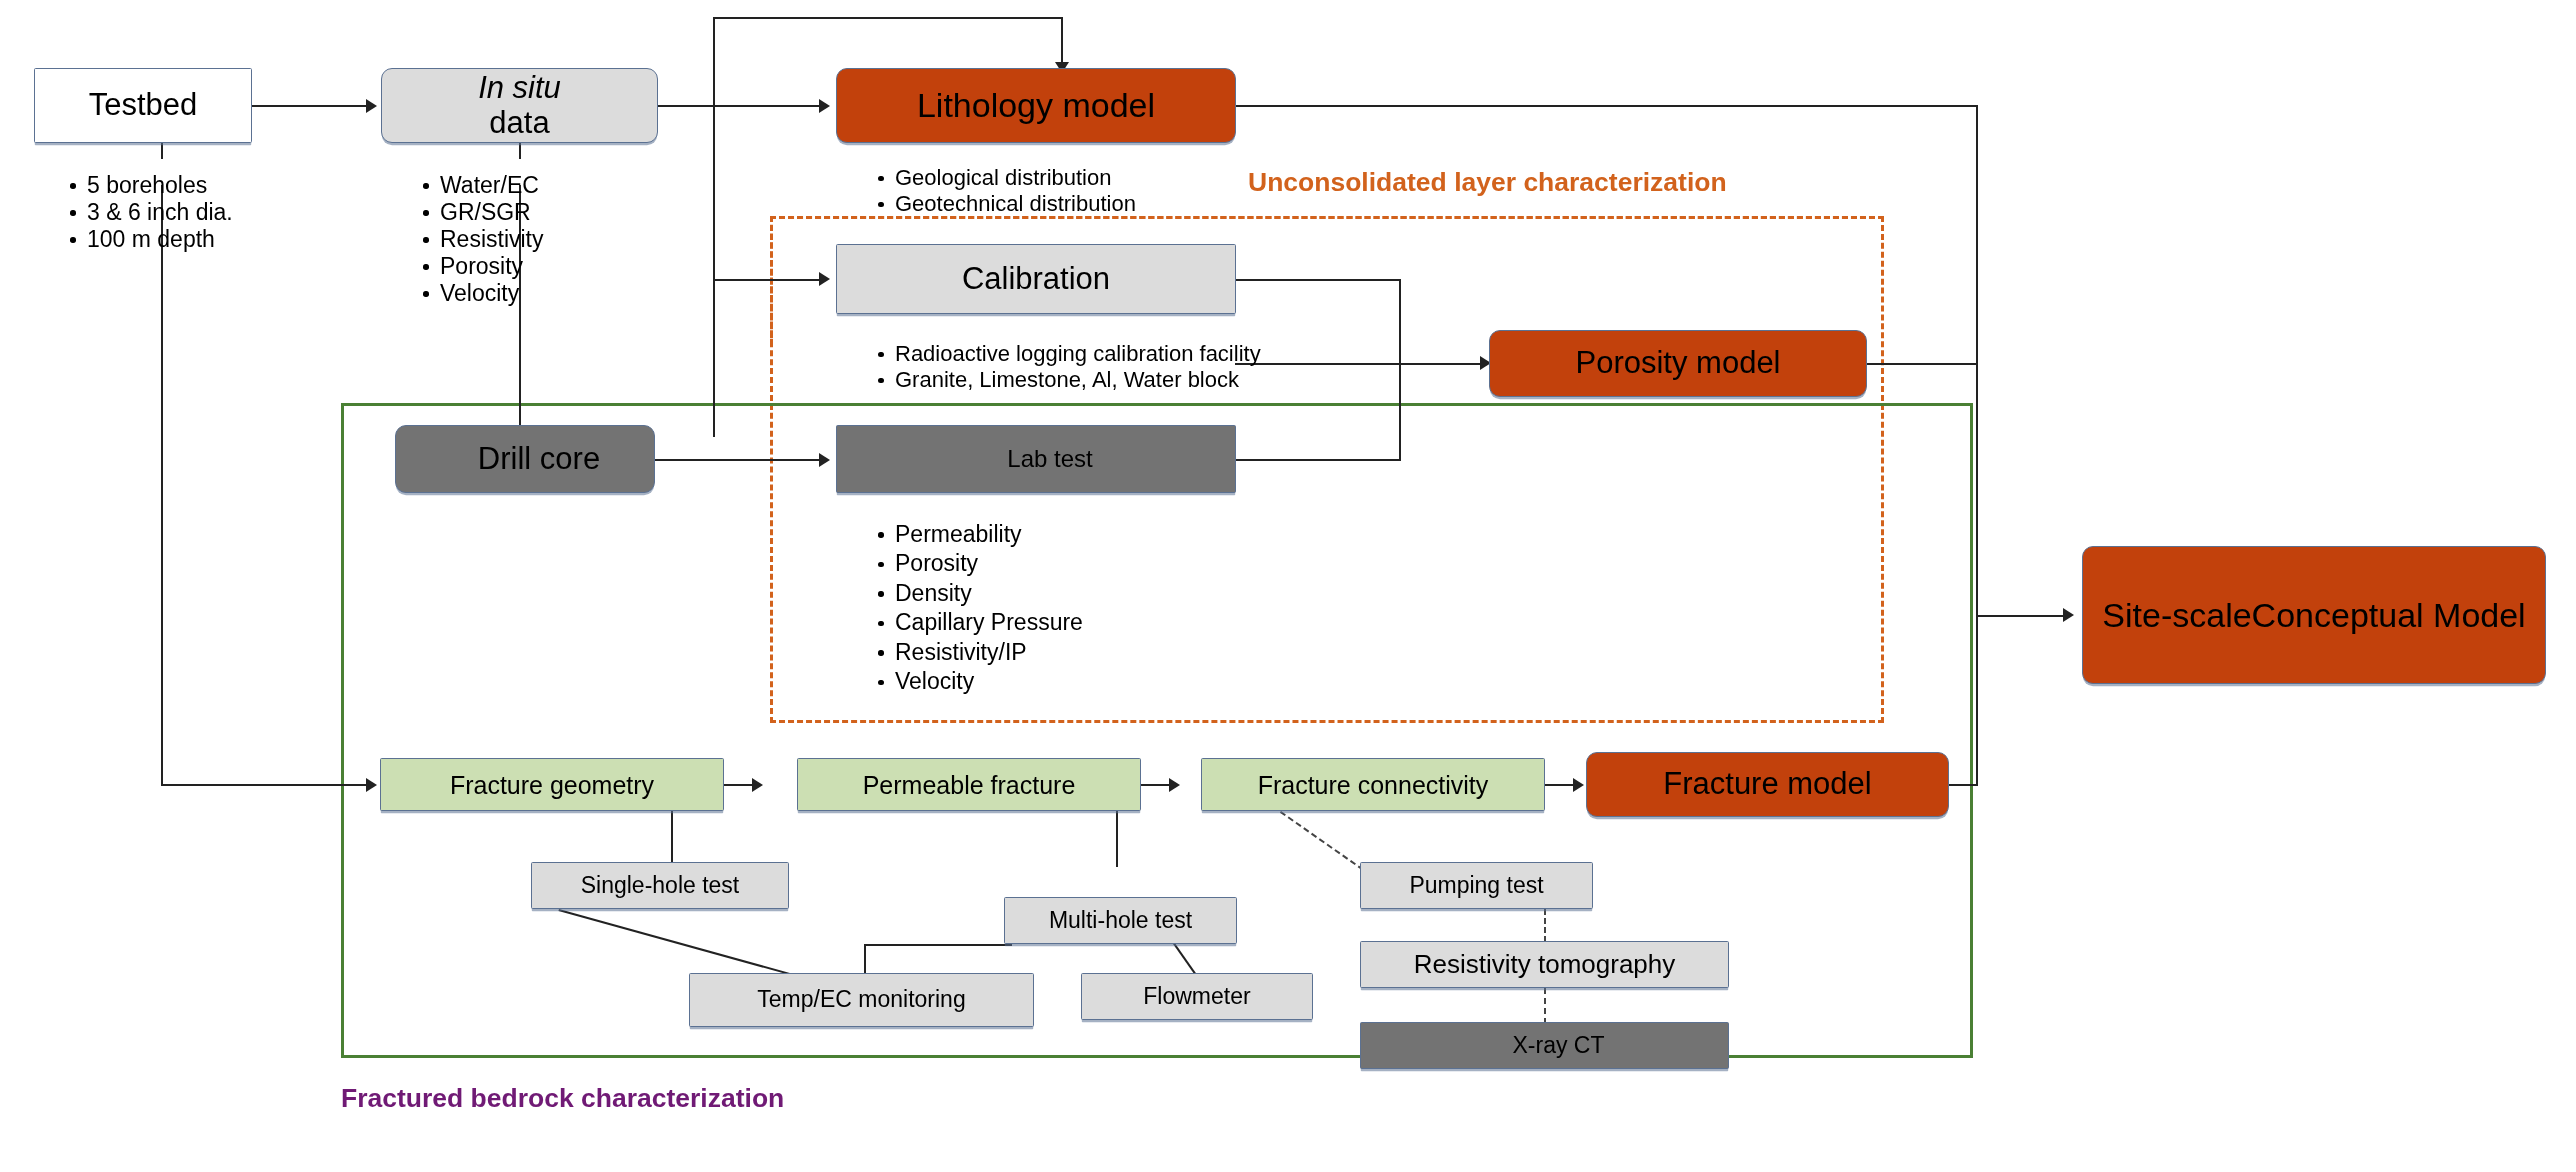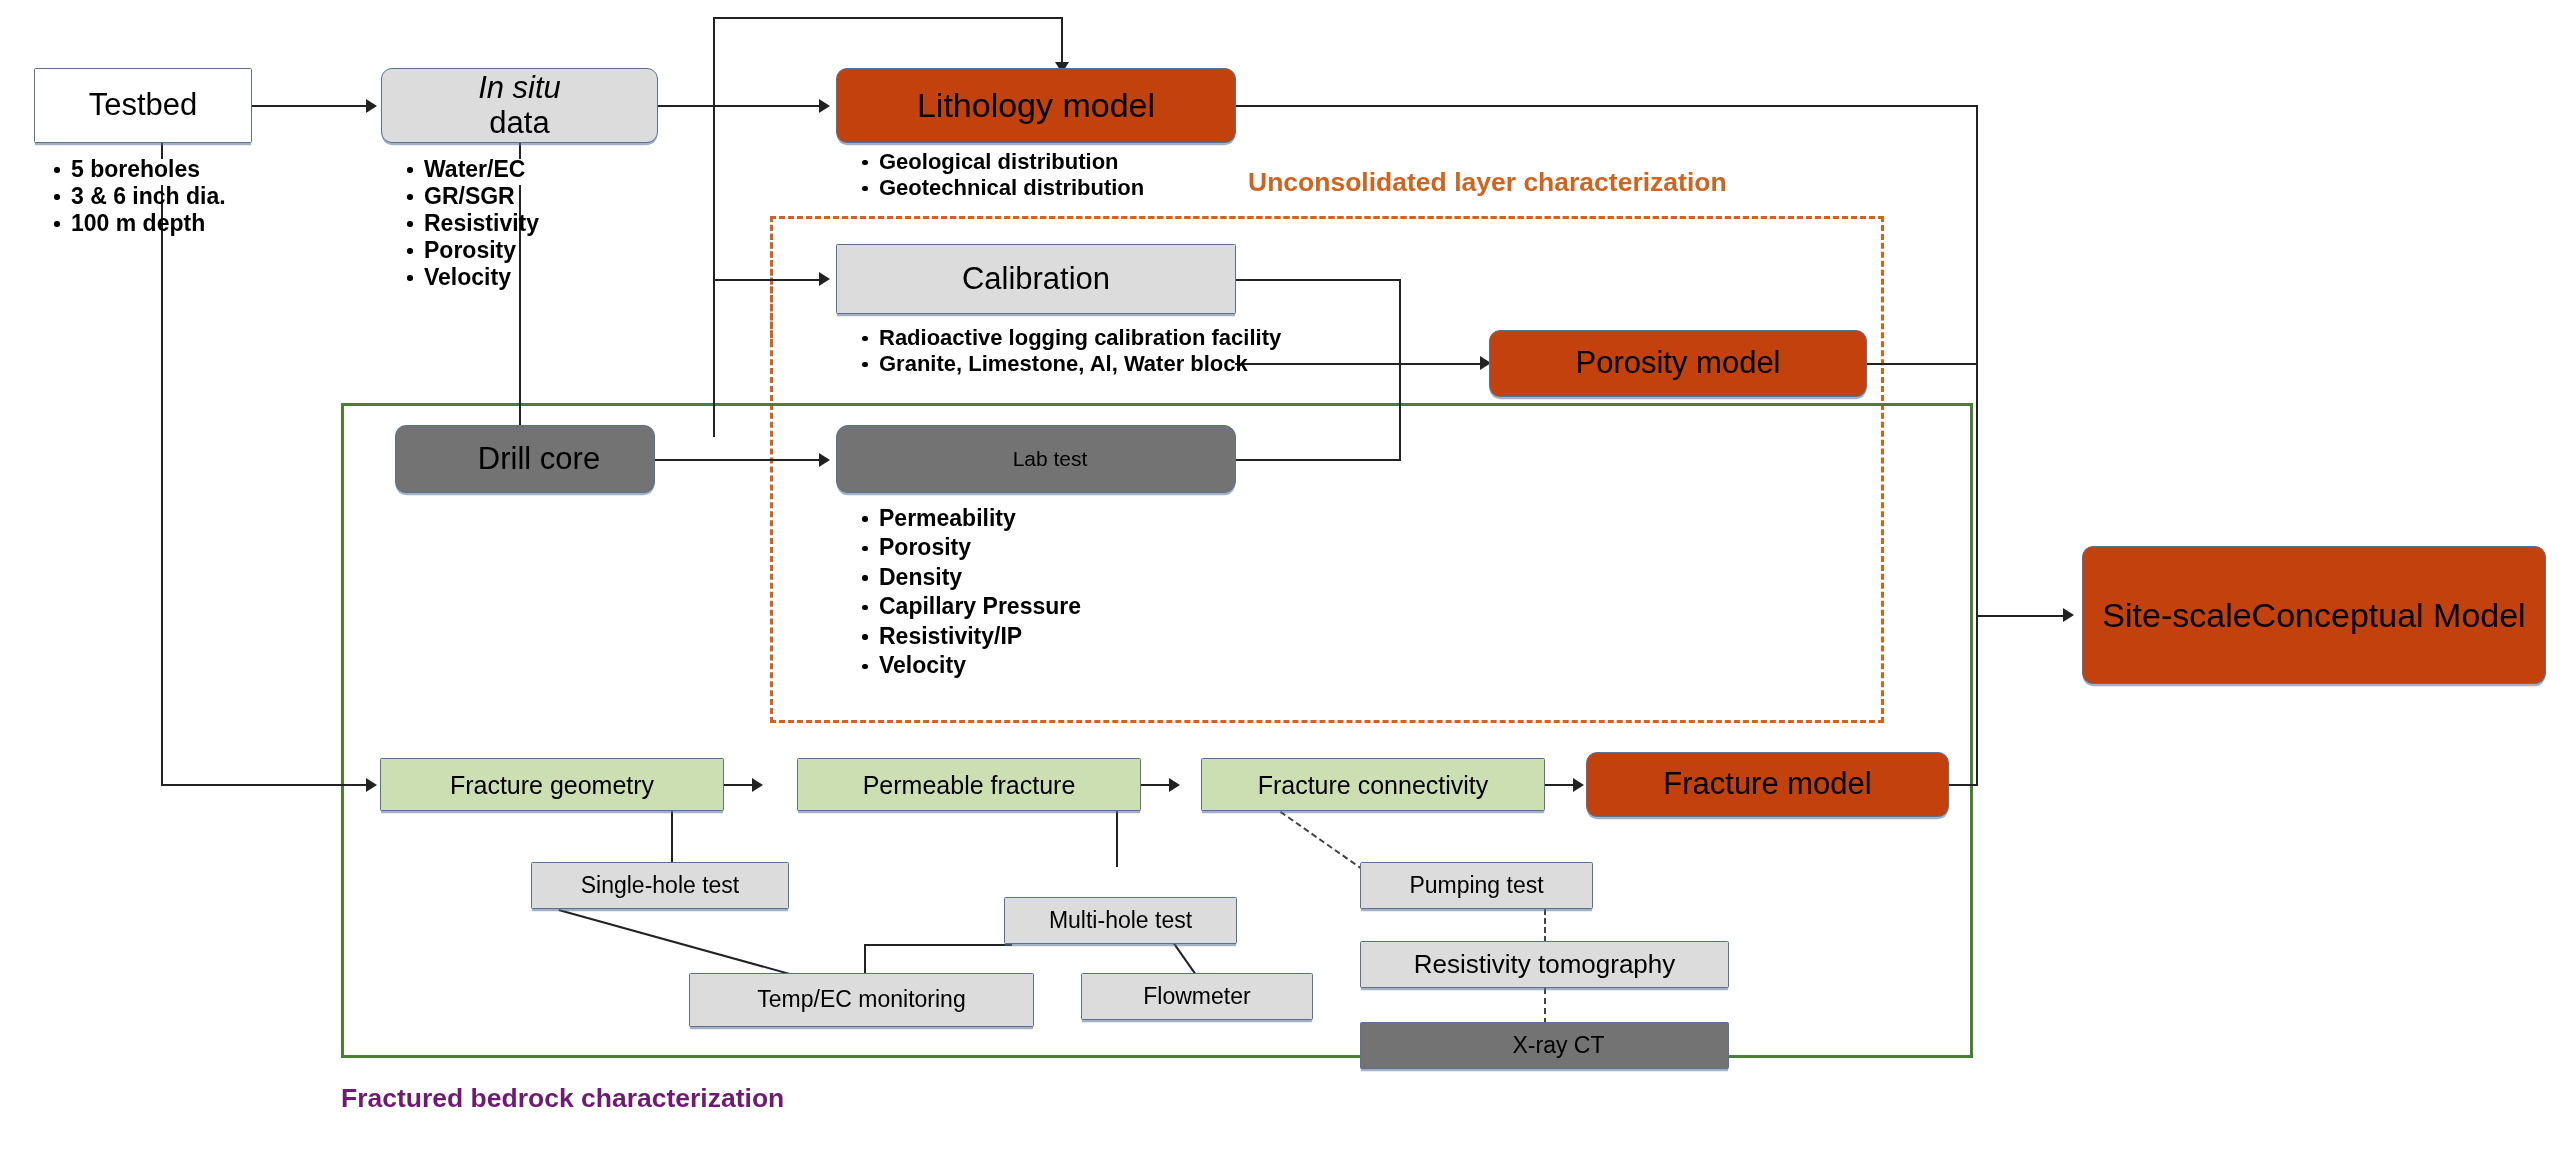--- a/index.html
+++ b/index.html
@@ -14,21 +14,21 @@
   .n-white{background:#ffffff;}
   .n-gray{background:#dcdcdc;}
   .n-blue{background:#c2410c;}
   .n-cream{background:#737373;padding-left:28px;}
   .n-green{background:#ccdfb3;}
 
   .r-round{border-radius:11px;}
   .r-sq{border-radius:1.6px;}
 
   .bullets{position:absolute;color:#000;}
-  .bullets ul{list-style:none;margin:0;padding:0;font-weight:bold;}
+  .bullets ul{list-style:none;margin:16px;padding:0;}
   .bullets li{position:relative;padding-left:23px;white-space:nowrap;}
   .bullets li:before{content:"";position:absolute;left:6.2px;top:50%;width:5.4px;height:5.4px;
     margin-top:-2.3px;border-radius:50%;background:#000;}
 
   .lbl{position:absolute;font-weight:bold;white-space:nowrap;}
   .lbl-orange{color:#d2621c;}
   .lbl-green{color:#701a75;}
 
   .region{position:absolute;box-sizing:border-box;}
   .region-orange{border:3.1px dashed #d2621c;}
@@ -142,21 +142,21 @@
   </div>
 
   <div class="node n-blue r-round" style="left:1489px;top:330px;width:378px;height:67px;font-size:31px;">
     <span>Porosity model</span>
   </div>
 
   <div class="node n-cream r-round" style="left:395px;top:425px;width:260px;height:68px;font-size:31px;">
     <span>Drill core</span>
   </div>
 
-  <div class="node n-cream r-sq" style="left:836px;top:425px;width:400px;height:68px;font-size:21px;border-radius:12px;">
+  <div class="node n-cream r-sq" style="left:836px;top:425px;width:400px;height:68px;font-size:24px;">
     <span>Lab test</span>
   </div>
 
   <div class="node n-blue r-round" style="left:2082px;top:546px;width:464px;height:138px;font-size:34px;flex-direction:row;">
     <span>Site-scale</span>
     <span>Conceptual Model</span>
   </div>
 
   <div class="node n-green r-sq" style="left:380px;top:758px;width:344px;height:53px;font-size:25px;">
     <span>Fracture geometry</span>

